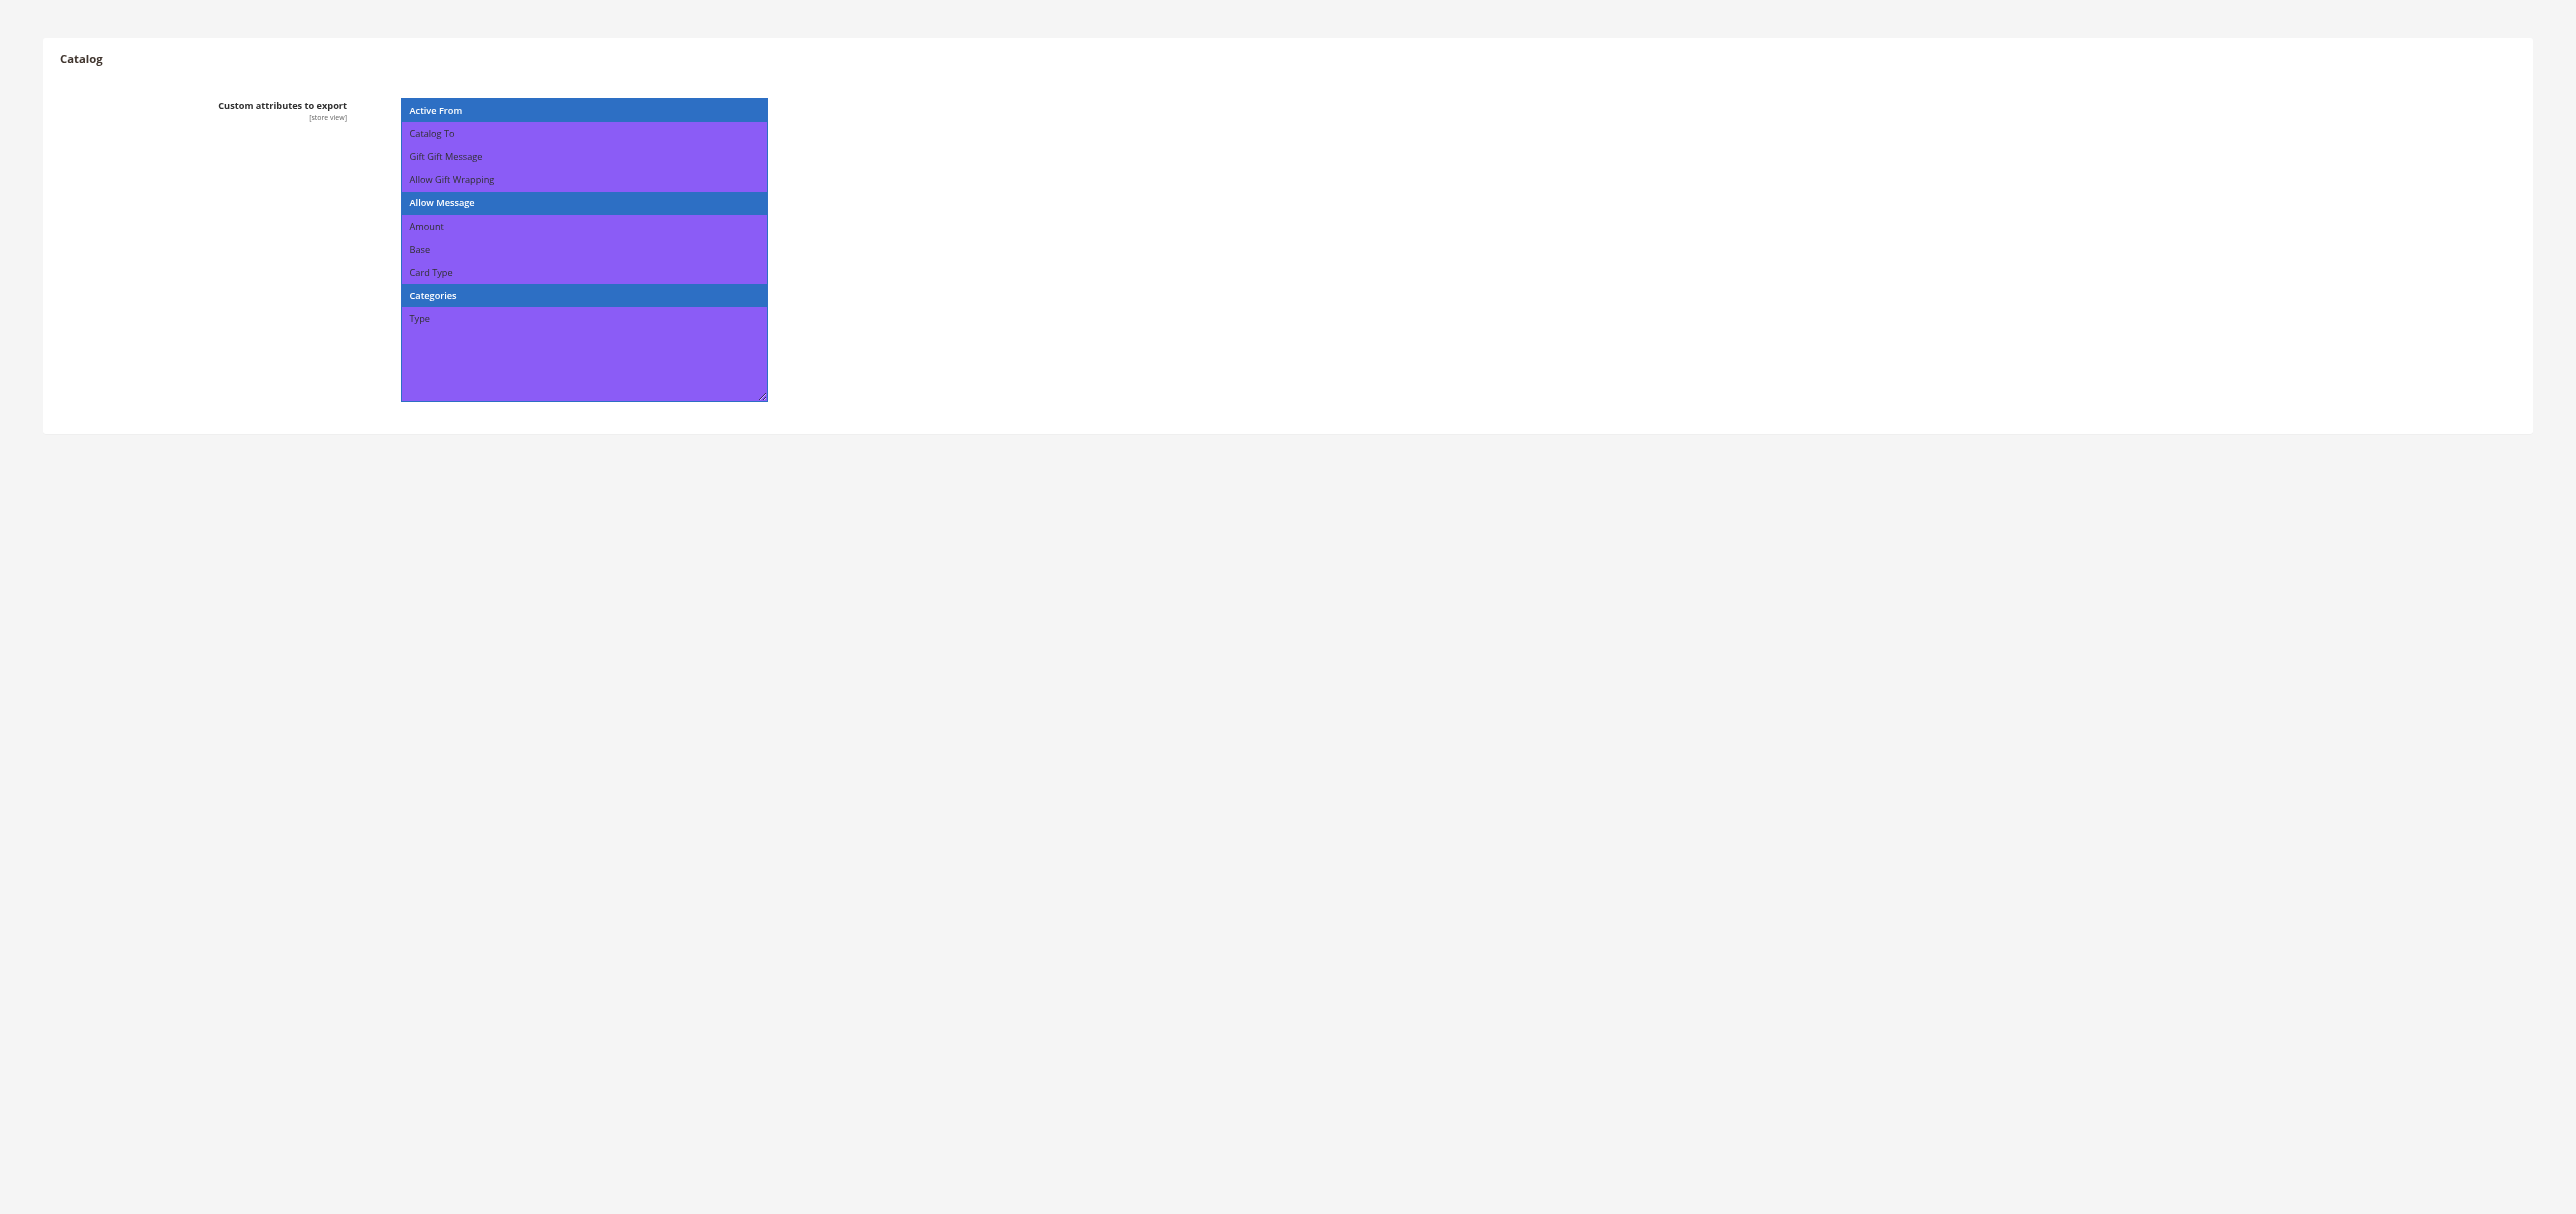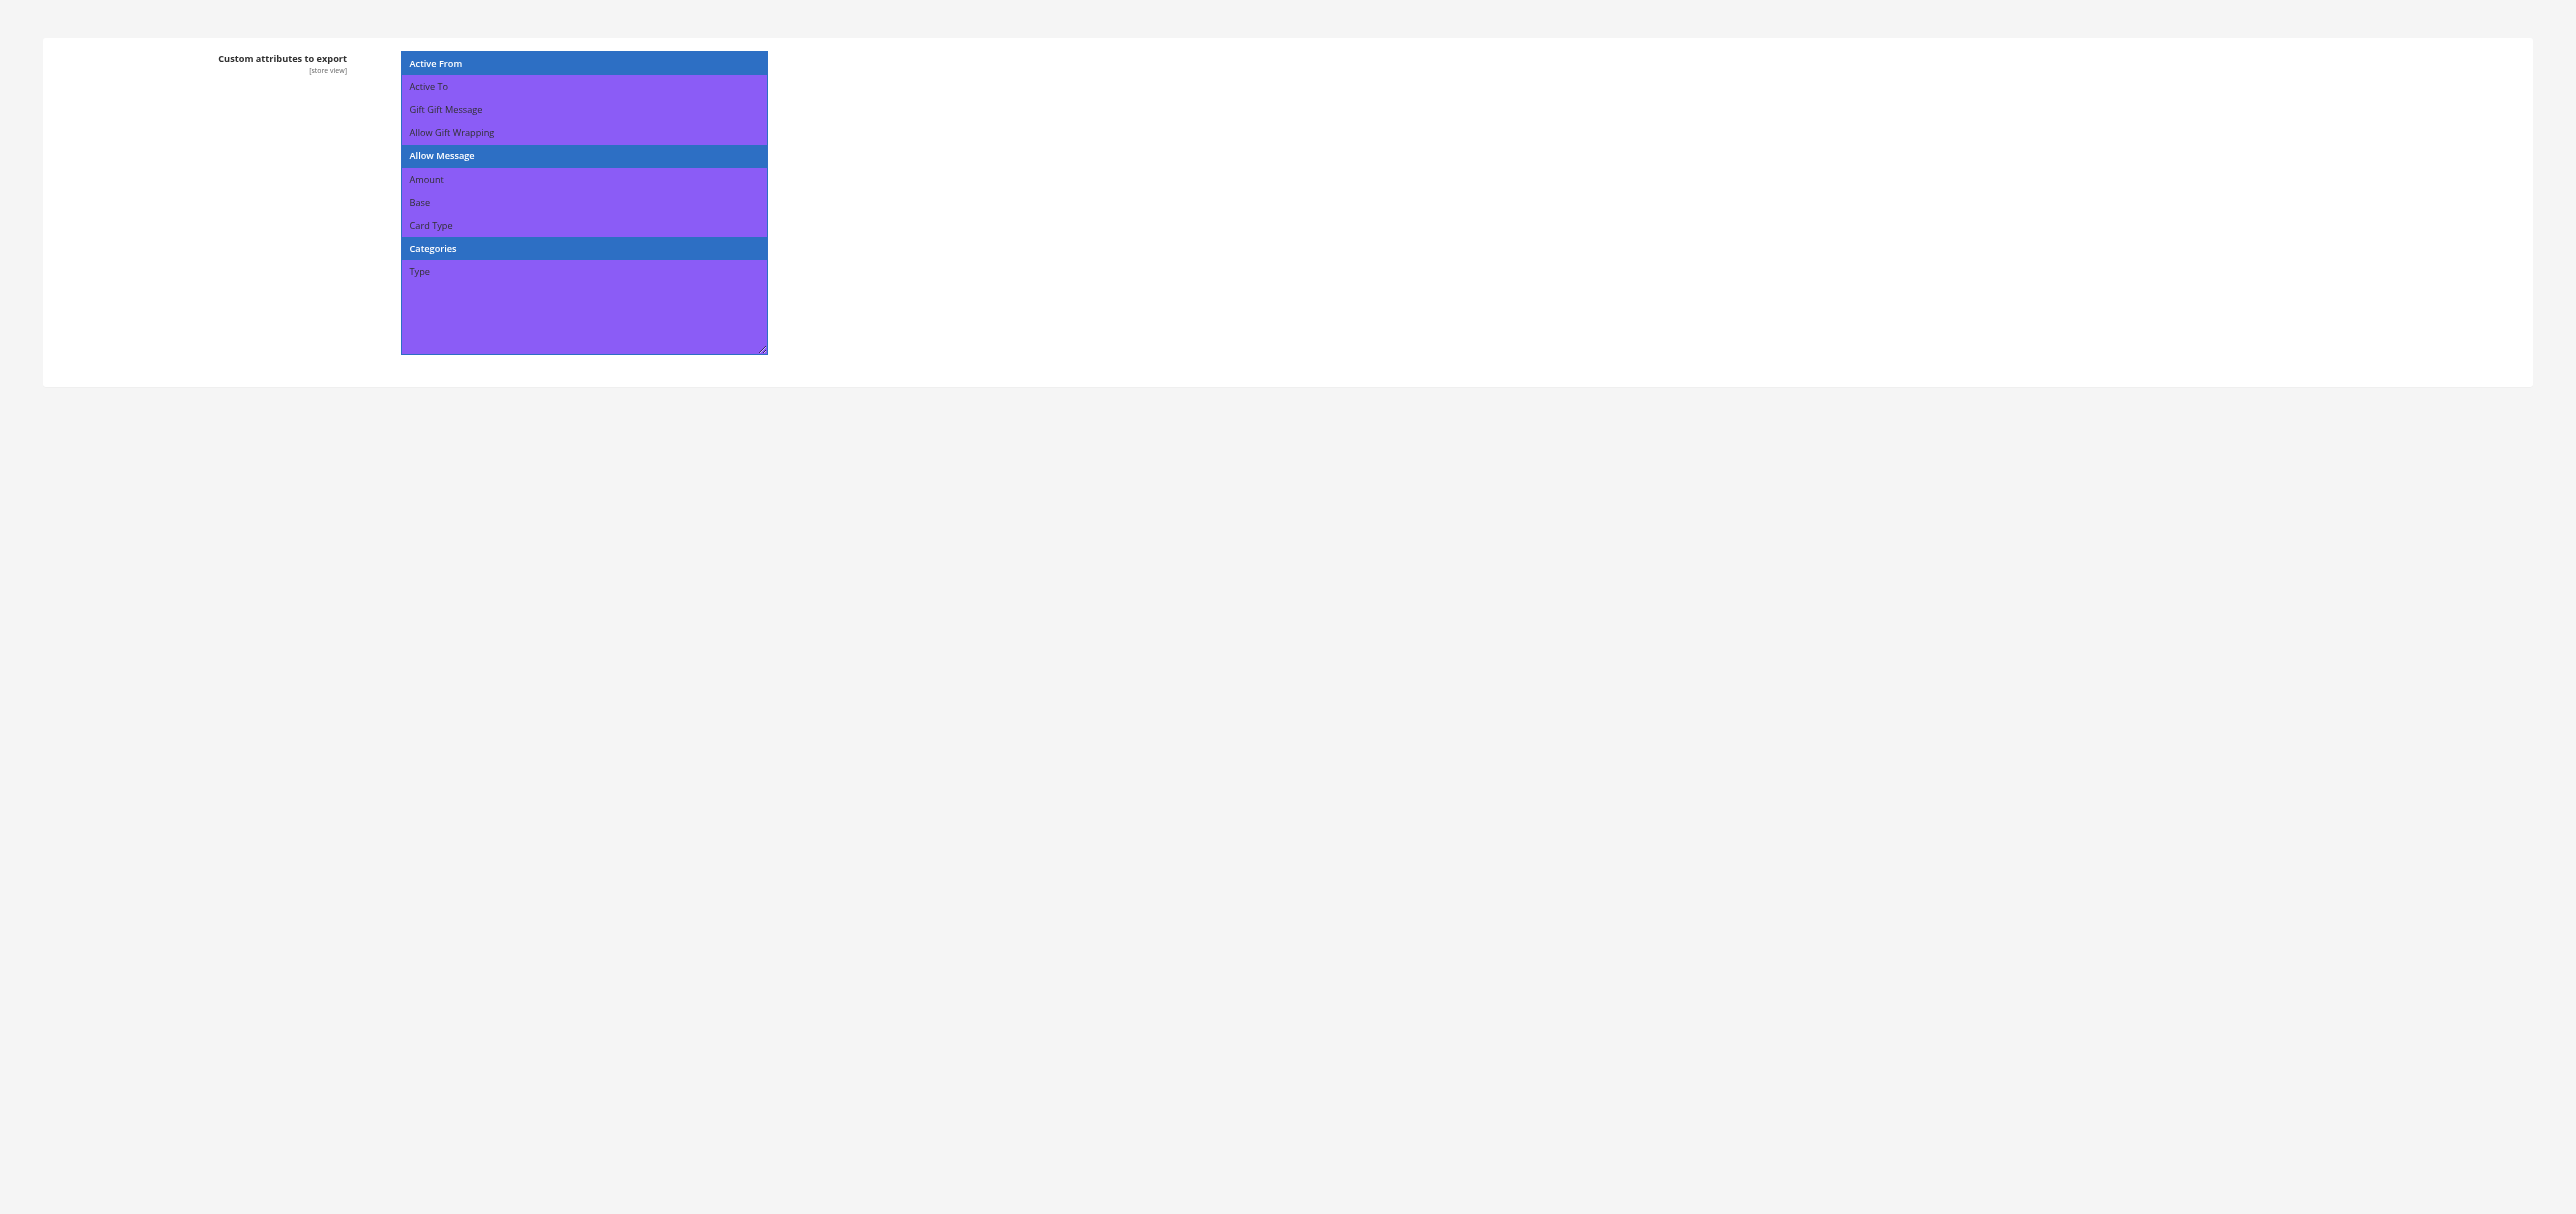--- a/index.html
+++ b/index.html
@@ -67,32 +67,33 @@
       background:#2d6fc4;
       color:#ffffff;
       font-weight:600;
     }
   </style>
 </head>
 <body>
 
 <div class="panel">
 
+  <h2 class="section-title">Catalog</h2>
 
   <div class="field-row">
 
     <div class="label-col">
       <div class="field-label">Custom attributes to export</div>
       <div class="field-scope">[store view]</div>
     </div>
 
     <div class="control-col">
       <div class="multiselect">
         <div class="ms-option selected">Active From</div>
-        <div class="ms-option">Active To</div>
+        <div class="ms-option">Catalog To</div>
         <div class="ms-option">Gift Gift Message</div>
         <div class="ms-option">Allow Gift Wrapping</div>
         <div class="ms-option selected">Allow Message</div>
         <div class="ms-option">Amount</div>
         <div class="ms-option">Base</div>
         <div class="ms-option">Card Type</div>
         <div class="ms-option selected">Categories</div>
         <div class="ms-option">Type</div>
       </div>
     </div>

